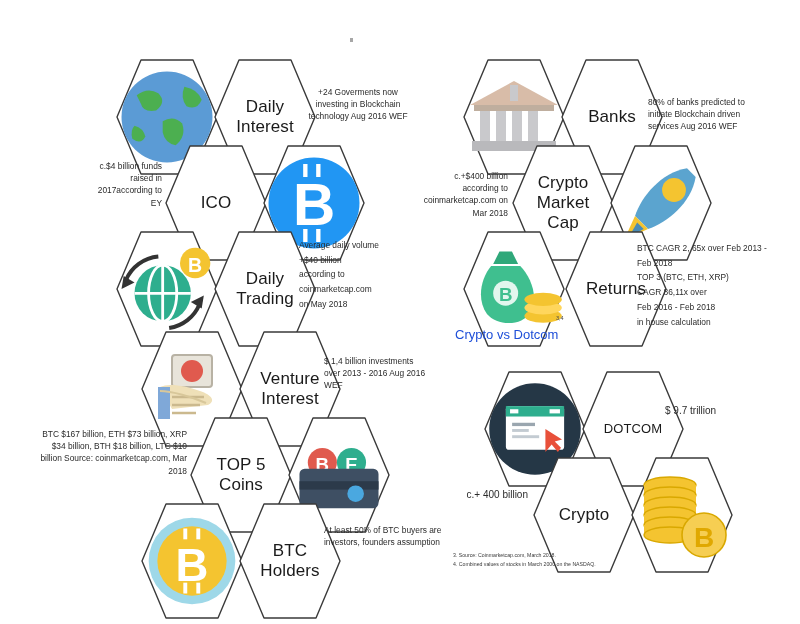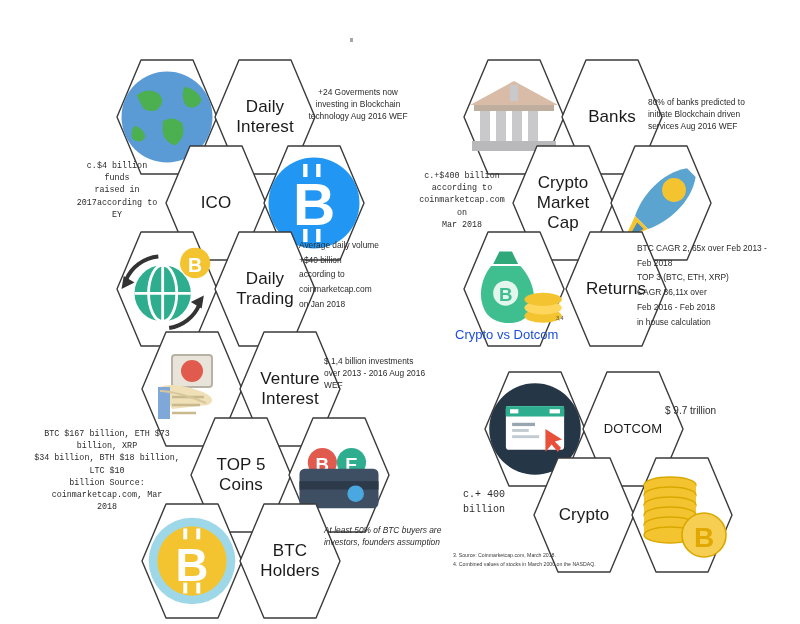--- a/index.html
+++ b/index.html
@@ -62,21 +62,21 @@
   }
 
   
   .note {
     position: absolute;
     font-size: 8.4px;
     line-height: 1.45;
     color: #2b2b2b;
     white-space: pre-line;
   }
-  .note.right { text-align: center; font-family: Liberation Mono, monospace; }
+  .note.right { text-align: right; }
   .note.wide-lh { line-height: 1.75; }
 
   .cluster-caption {
     position: absolute;
     font-size: 13px;
     color: #1d4ed8;
   }
   .sup {
     position: absolute;
     font-size: 5.5px;
@@ -181,21 +181,21 @@
     <polygon class="hex-poly" points="26,2 78,2 102,59 78,116 26,116 2,59"></polygon>
   </svg>
   <div class="hex-label">Daily
 Trading</div>
 </div>
 
 <div class="note wide-lh" style="left:299px; top:238px; width:120px;">Average daily volume
 +$40 billion
 according to
 coinmarketcap.com
-on Jan 2018</div>
+on May 2018</div>
 
 <div class="hex" style="left:462px; top:58px;">
   <svg viewBox="0 0 104 118">
     <polygon class="hex-poly" points="26,2 78,2 102,59 78,116 26,116 2,59"></polygon>
   </svg>
   <div class="hex-icon">
     <svg width="48" height="42" viewBox="0 0 52 44">
       <polygon points="26,4 48,16 4,16" fill="#D8BCA8"></polygon>
       <rect x="6" y="16" width="40" height="3" fill="#BFAE9E"></rect>
       <rect x="9" y="19" width="5" height="15" fill="#C9C9CC"></rect>
@@ -357,21 +357,21 @@
 </div>
 
 <div class="hex" style="left:238px; top:502px;">
   <svg viewBox="0 0 104 118">
     <polygon class="hex-poly" points="26,2 78,2 102,59 78,116 26,116 2,59"></polygon>
   </svg>
   <div class="hex-label">BTC
 Holders</div>
 </div>
 
-<div class="note" style="left:324px; top:524px; width:150px;font-style:italic;">At least 50% of BTC buyers are
+<div class="note" style="left:324px; top:524px; width:150px;">At least 50% of BTC buyers are
 investors, founders assumption</div>
 
 <div class="hex" style="left:483px; top:370px;">
   <svg viewBox="0 0 104 118">
     <polygon class="hex-poly" points="26,2 78,2 102,59 78,116 26,116 2,59"></polygon>
   </svg>
   <div class="hex-icon">
     <svg width="48" height="48" viewBox="0 0 50 50">
       <circle cx="25" cy="25" r="22" fill="#253746"></circle>
       <rect x="11" y="14" width="28" height="21" rx="1.5" fill="#ffffff"></rect>

